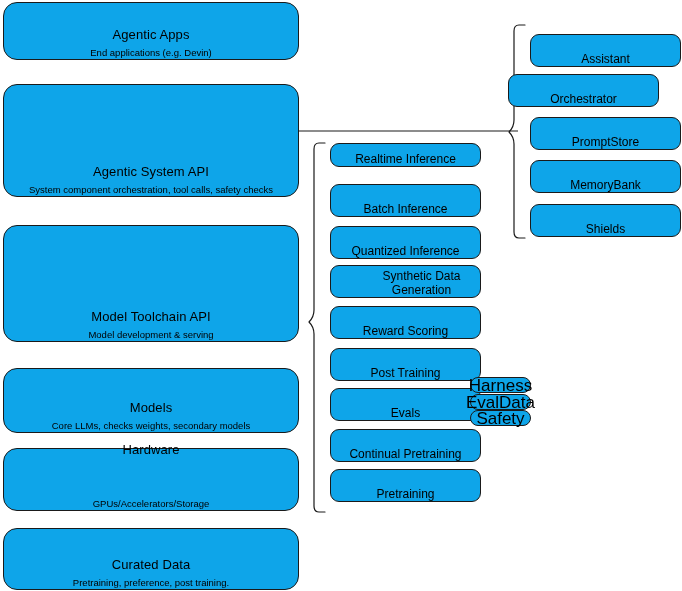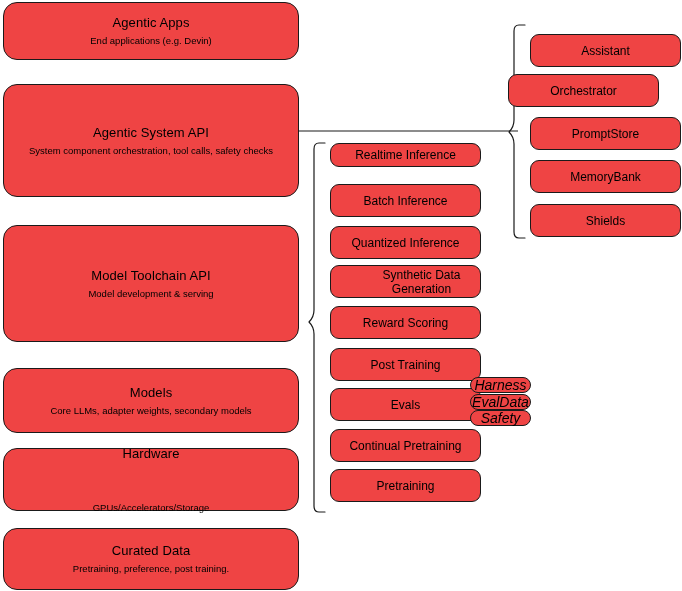--- a/index.html
+++ b/index.html
@@ -19,25 +19,25 @@
     position: absolute;
     left: 0;
     top: 0;
     width: 682px;
     height: 591px;
   }
   .node {
     position: absolute;
     box-sizing: border-box;
     border: 1px solid #1a1a1a;
-    background: #ef4444;
+    background: #0ea5e9;
     display: flex;
     flex-direction: column;
     align-items: center;
-    justify-content: center;
+    justify-content: flex-end;
     text-align: center;
   }
   
   .layer {
     border-radius: 14px;
   }
   .layer .title {
     font-size: 13px;
     line-height: 16px;
     letter-spacing: 0.1px;
@@ -49,24 +49,23 @@
   }
   
   .cap {
     border-radius: 9px;
     font-size: 12px;
     line-height: 14px;
   }
   
   .pill {
     border-radius: 999px;
-    font-size: 14px;
+    font-size: 17px;
     line-height: 13px;
     z-index: 5;
-    font-style: italic;
   }
   .brace, .connector {
     position: absolute;
     pointer-events: none;
   }
   .connector line {
     stroke: #1a1a1a;
     stroke-width: 1.2;
   }
   .brace path {
@@ -104,21 +103,21 @@
     <div class="subtitle">System component orchestration, tool calls, safety checks</div>
   </div>
 
   <div class="node layer" style="left:3px; top:225px; width:296px; height:117px;">
     <div class="title">Model Toolchain API</div>
     <div class="subtitle">Model development &amp; serving</div>
   </div>
 
   <div class="node layer" style="left:3px; top:368px; width:296px; height:65px;">
     <div class="title">Models</div>
-    <div class="subtitle">Core LLMs, adapter weights, secondary models</div>
+    <div class="subtitle">Core LLMs, checks weights, secondary models</div>
   </div>
 
   <div class="node layer" style="left:3px; top:448px; width:296px; height:63px;gap:36px;">
     <div class="title">Hardware</div>
     <div class="subtitle">GPUs/Accelerators/Storage</div>
   </div>
 
   <div class="node layer" style="left:3px; top:528px; width:296px; height:62px;">
     <div class="title">Curated Data</div>
     <div class="subtitle">Pretraining, preference, post training.</div>

